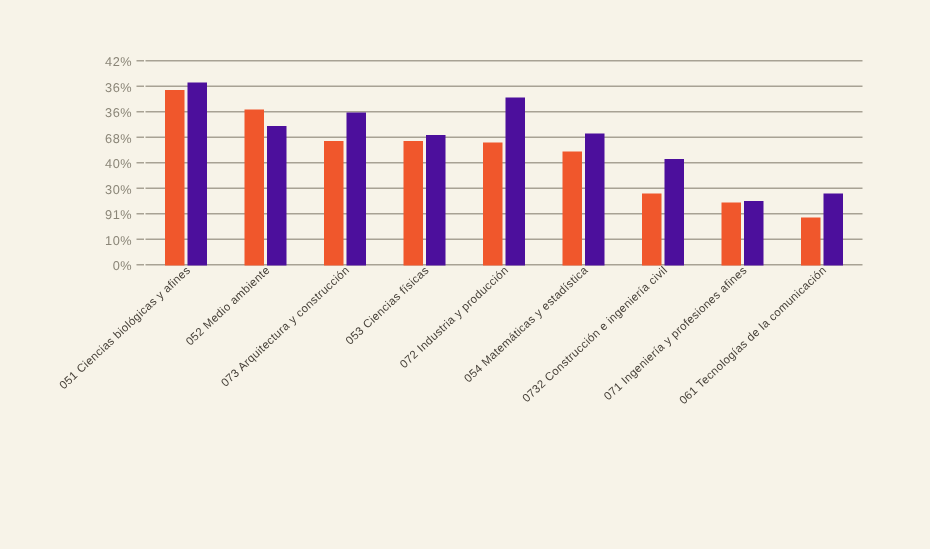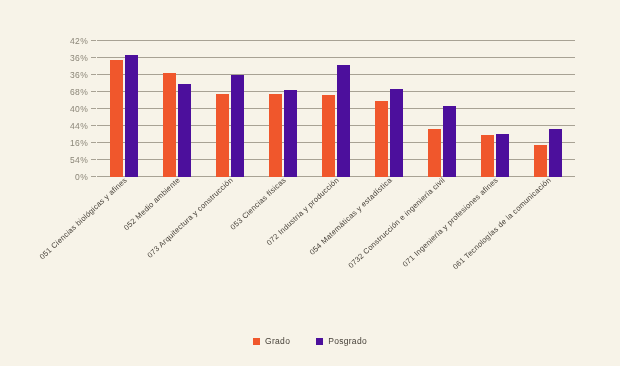--- a/index.html
+++ b/index.html
@@ -149,25 +149,25 @@
   }
 </style>
 </head>
 <body>
 
 <div id="chart-root">
 
   <div class="y-axis">
       <div class="y-tick-label" style="bottom: 0px; transform: translateY(50%);">0%</div>
       <div class="y-tick-mark" style="bottom: 0px; background: rgb(168, 162, 148);"></div>
-      <div class="y-tick-label" style="bottom: 17px; transform: translateY(50%);">54%</div>
+      <div class="y-tick-label" style="bottom: 17px; transform: translateY(50%);">10%</div>
       <div class="y-tick-mark" style="bottom: 17px; background: rgb(168, 162, 148);"></div>
-      <div class="y-tick-label" style="bottom: 34px; transform: translateY(50%);">16%</div>
+      <div class="y-tick-label" style="bottom: 34px; transform: translateY(50%);">91%</div>
       <div class="y-tick-mark" style="bottom: 34px; background: rgb(168, 162, 148);"></div>
-      <div class="y-tick-label" style="bottom: 51px; transform: translateY(50%);">44%</div>
+      <div class="y-tick-label" style="bottom: 51px; transform: translateY(50%);">30%</div>
       <div class="y-tick-mark" style="bottom: 51px; background: rgb(168, 162, 148);"></div>
       <div class="y-tick-label" style="bottom: 68px; transform: translateY(50%); margin-top: 40px;">40%</div>
       <div class="y-tick-mark" style="bottom: 68px; background: rgb(168, 162, 148);"></div>
       <div class="y-tick-label" style="bottom: 85px; transform: translateY(50%);">68%</div>
       <div class="y-tick-mark" style="bottom: 85px; background: rgb(168, 162, 148);"></div>
       <div class="y-tick-label" style="bottom: 102px; transform: translateY(50%);">36%</div>
       <div class="y-tick-mark" style="bottom: 102px; background: rgb(168, 162, 148);"></div>
       <div class="y-tick-label" style="bottom: 119px; transform: translateY(50%);">36%</div>
       <div class="y-tick-mark" style="bottom: 119px; background: rgb(168, 162, 148);"></div>
       <div class="y-tick-label" style="bottom: 136px; transform: translateY(50%);">42%</div>
@@ -249,24 +249,14 @@
         <span class="x-label-inner">0732 Construcción e ingeniería civil</span>
       </div>
       <div class="x-label" style="left: 398.333px;">
         <span class="x-label-inner">071 Ingeniería y profesiones afines</span>
       </div>
       <div class="x-label" style="left: 451.444px;">
         <span class="x-label-inner">061 Tecnologías de la comunicación</span>
       </div>
     </div>
 
-  <div class="legend">
-      <div class="legend-item">
-        <span class="legend-swatch" style="background: rgb(240, 87, 44);"></span>
-        <span class="legend-label">Grado</span>
-      </div>
-      <div class="legend-item">
-        <span class="legend-swatch" style="background: rgb(76, 15, 156);"></span>
-        <span class="legend-label">Posgrado</span>
-      </div>
-    </div>
 
 </div>
 
 </body></html>

